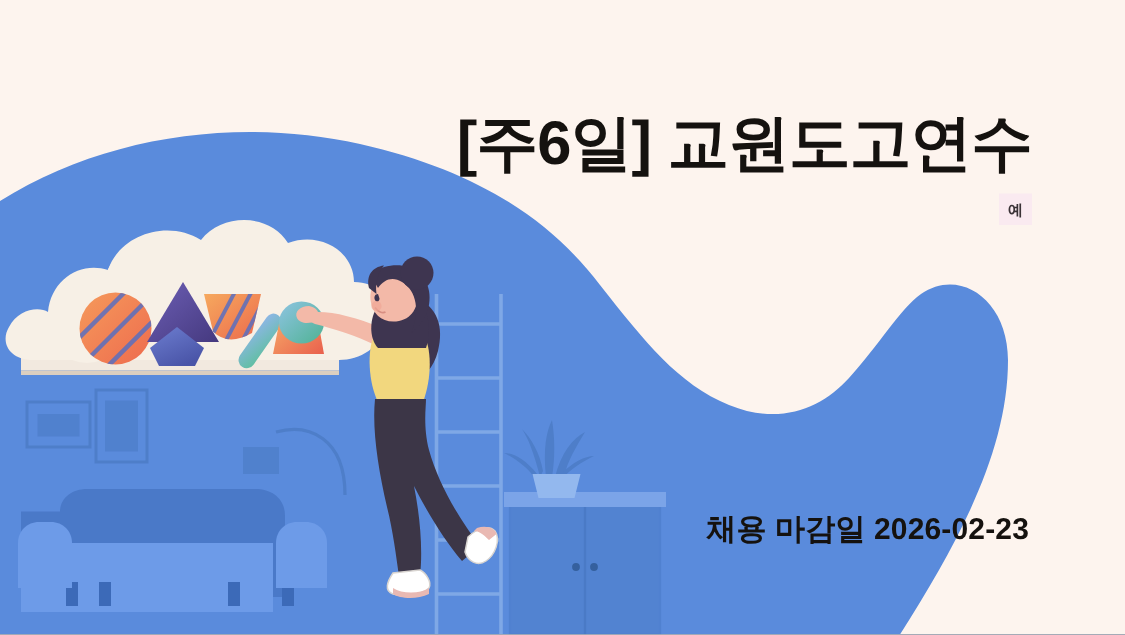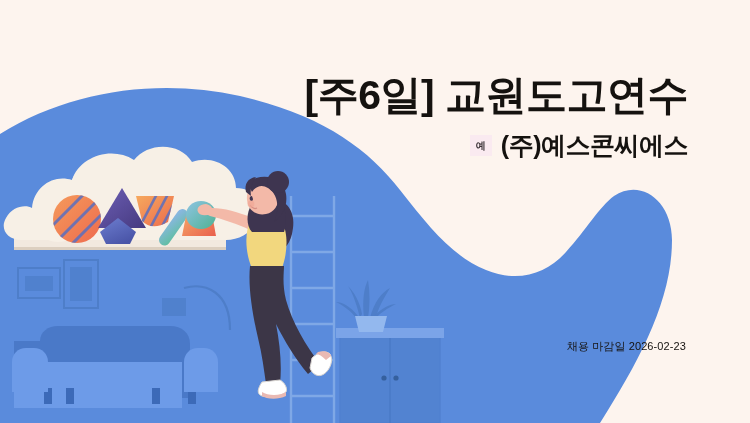--- a/index.html
+++ b/index.html
@@ -65,22 +65,22 @@
   #company-name {
     font-size: 25px;
     font-weight: 700;
     color: #15120f;
     letter-spacing: -0.5px;
   }
   #deadline {
     position: absolute;
     right: 64px;
     top: 339px;
-    font-size: 11px;
-    font-weight: 400;
+    font-size: 20px;
+    font-weight: 700;
     color: #15120f;
     letter-spacing: 0.1px;
     white-space: nowrap;
   }
 </style>
 </head>
 <body>
 
 <div id="banner">
 
@@ -278,19 +278,18 @@
       <path d="M250,205 C 252,208 255,209 257,208" fill="none" stroke="#D78E82" stroke-width="1.2"></path>
       <circle cx="251" cy="204" r="3.4" fill="#F0A695" opacity="0.7"></circle>
     </g>
   </svg>
 
   <div class="text-layer">
     <div id="title">[주6일] 교원도고연수</div>
 
     <div id="subtitle-row">
       <span id="company-badge">예</span>
-      <span id="company-name">(주)예스콘씨에스</span>
     </div>
 
     <div id="deadline">채용 마감일  2026-02-23</div>
   </div>
 
 </div>
 
 </body></html>

